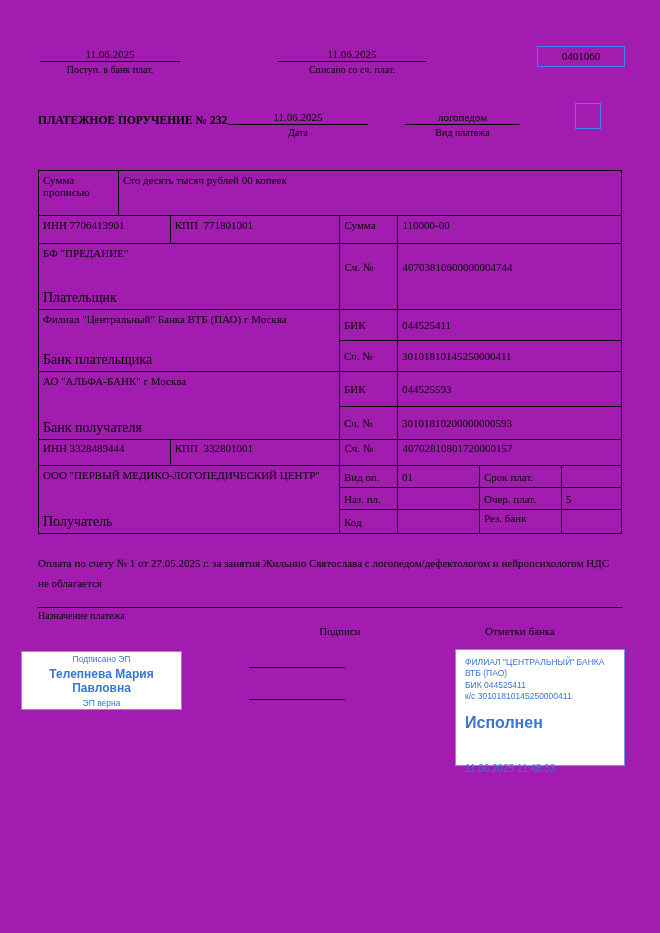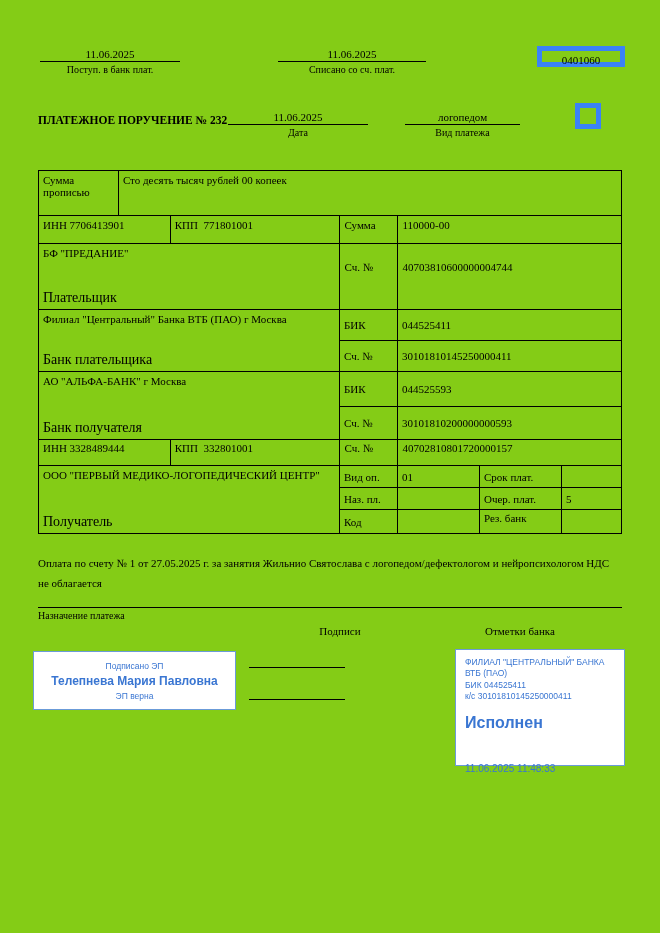--- a/index.html
+++ b/index.html
@@ -1,25 +1,25 @@
 <!DOCTYPE html>
 <html><head>
 <meta charset="utf-8">
 <style>
   * { margin:0; padding:0; box-sizing:border-box; }
   html,body { background:#ffffff; }
-  .page { position:relative; width:660px; height:933px; background:#84cc16;
+  .page { position:relative; width:660px; height:933px; background:#a21caf;
           font-family:"Liberation Serif", serif; color:#000; overflow:hidden; }
   .abs { position:absolute; }
   .center { text-align:center; }
   .fs11 { font-size:11px; }
   .lbl { font-size:10px; margin-top:2px; }
   .bold { font-weight:bold; }
   .uline { border-bottom:1px solid #000; padding-bottom:1px; }
-  .box { border:5px solid #3b82f6; }
+  .box { border:1px solid #3b82f6; }
 
   .tbl { position:absolute; left:38px; top:170px; width:584px; font-size:11px;
          border-top:1px solid #000; border-left:1px solid #000; }
   .row { display:flex; }
   .cell { border-right:1px solid #000; border-bottom:1px solid #000;
           padding:3px 4px; overflow:hidden; }
   .colcell { display:flex; flex-direction:column; justify-content:space-between; }
   .vc { display:flex; align-items:center; }
   .party-label { font-size:14px; }
   .subgrid { display:flex; flex-direction:column; width:282px; }
@@ -158,21 +158,21 @@
   </div>
 
   <div class="abs" style="left:38px; top:550px; width:584px">
     <div class="purpose-text">Оплата по счету № 1 от 27.05.2025 г. за занятия Жильнио Святослава с логопедом/дефектологом и нейропсихологом НДС не облагается</div>
     <div class="lbl">Назначение платежа</div>
   </div>
 
   <div class="abs center fs11" style="left:270px; top:625px; width:140px">Подписи</div>
   <div class="abs center fs11" style="left:450px; top:625px; width:140px">Отметки банка</div>
 
-  <div class="abs stamp" style="left:33px; top:651px; width:203px; height:59px">
+  <div class="abs stamp" style="left:21px; top:651px; width:161px; height:59px">
     <div class="stamp-small">Подписано ЭП</div>
     <div class="stamp-name">Телепнева Мария Павловна</div>
     <div class="stamp-small">ЭП верна</div>
   </div>
 
   <div class="abs sig-line" style="left:249px; top:667px; width:96px"></div>
   <div class="abs sig-line" style="left:249px; top:699px; width:96px"></div>
 
   <div class="abs bank-stamp" style="left:455px; top:649px; width:170px; height:117px">
     <div>ФИЛИАЛ "ЦЕНТРАЛЬНЫЙ" БАНКА ВТБ (ПАО)</div>

